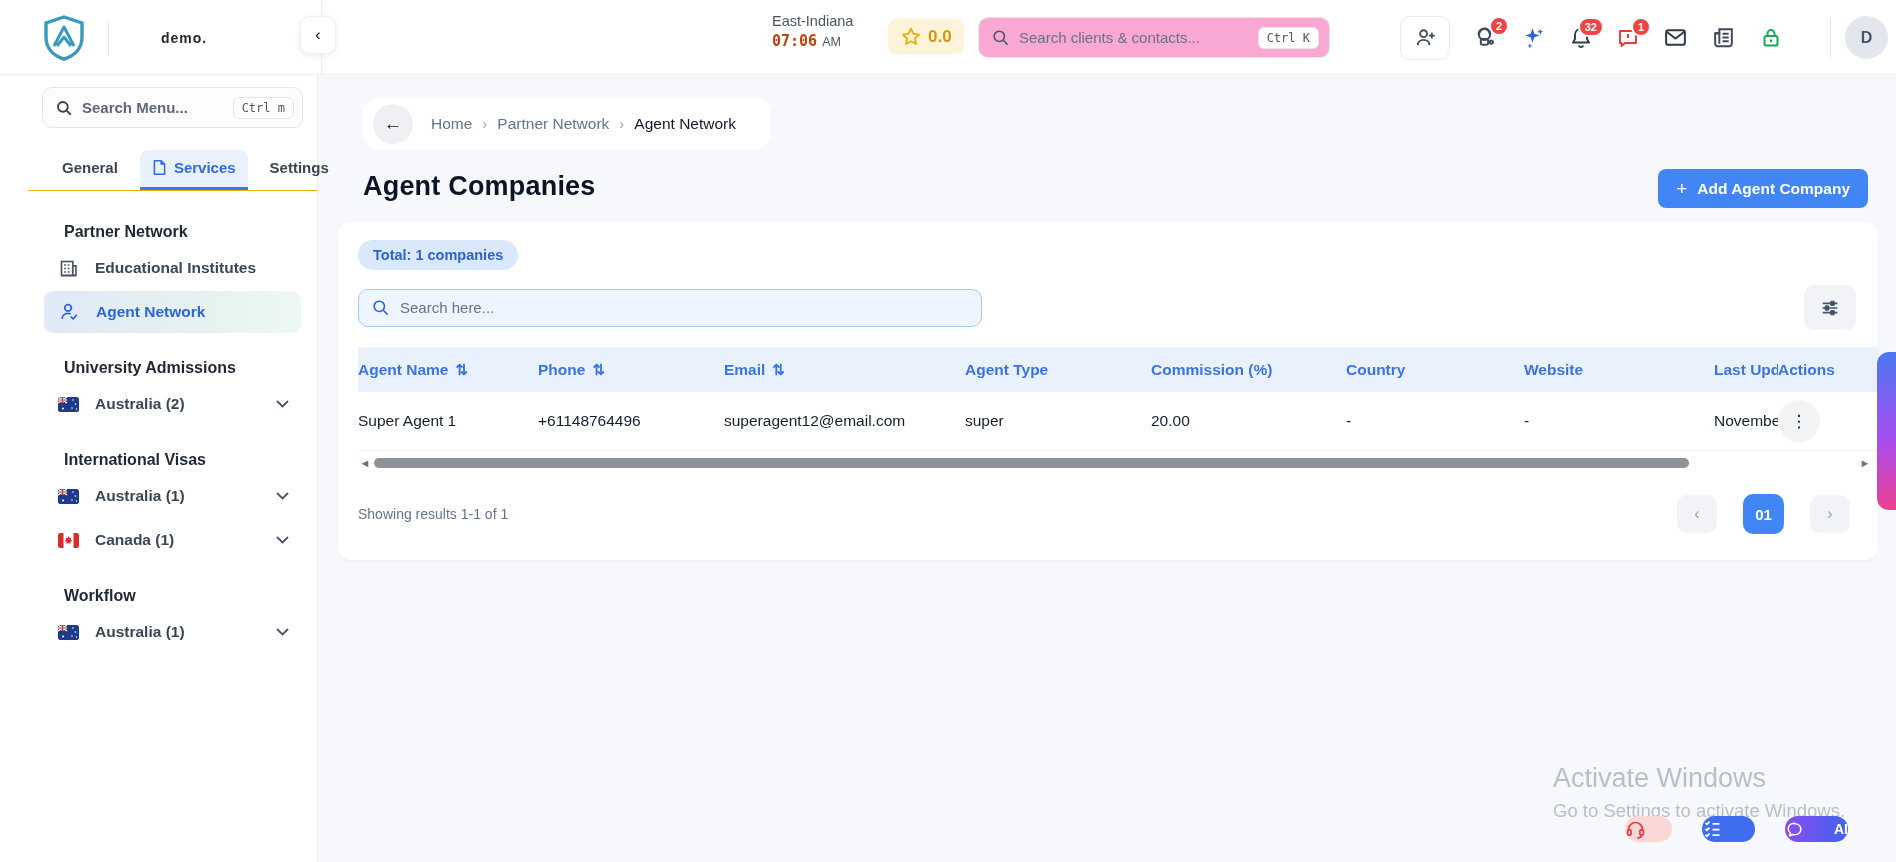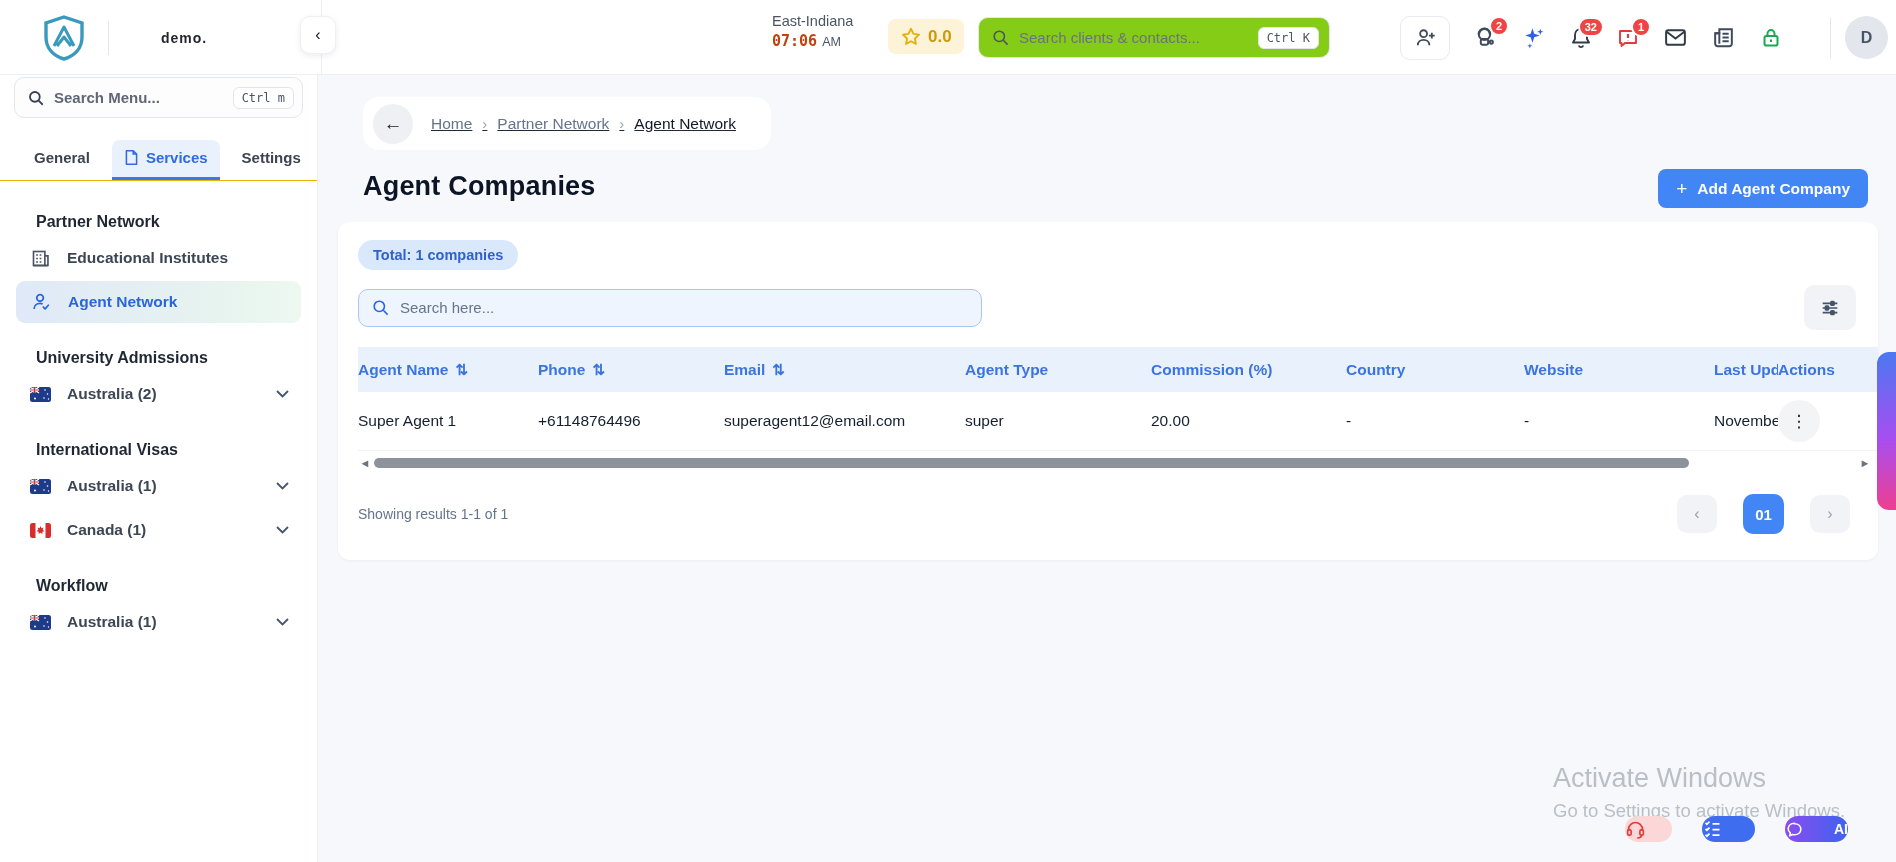--- a/index.html
+++ b/index.html
@@ -17,55 +17,55 @@
 
   .tz-block { position:absolute; left:772px; top:13px; width:120px; }
   .tz-name { font-size:14.5px; color:#4b5563; }
   .tz-time-row { margin-top:3px; display:flex; align-items:baseline; gap:5px; }
   .tz-time { font-size:15px; font-weight:700; color:#c2410c; }
   .tz-ampm { font-size:12.5px; color:#4b5563; }
 
   .star-badge { position:absolute; left:888px; top:19px; height:35px; padding:0 12px; background:#fcf3d8; border-radius:8px; display:flex; align-items:center; gap:6px; }
   .star-badge .val { font-size:17px; font-weight:700; color:#cf9a08; }
 
-  .global-search { position:absolute; left:978px; top:17px; width:352px; height:41px; background:#84cc16; border:1px solid #e6e8ec; border-radius:10px; display:flex; align-items:center; padding:0 10px 0 12px; gap:9px; }
+  .global-search { position:absolute; left:978px; top:17px; width:352px; height:41px; background:#f9a8d4; border:1px solid #e6e8ec; border-radius:10px; display:flex; align-items:center; padding:0 10px 0 12px; gap:9px; }
   .global-search input { flex:1; border:none; outline:none; background:transparent; font-size:15px; color:#374151; font-family:"Liberation Sans",sans-serif; }
   .global-search input::placeholder { color:#6b7280; }
   .kbd-badge { font-family:"DejaVu Sans Mono",monospace; font-size:12px; color:#4b5563; border:1px solid #e3e5e9; border-radius:6px; padding:3px 8px; background:#fff; white-space:nowrap; }
 
   .hdr-icons { position:absolute; left:1400px; top:0; height:75px; display:flex; align-items:center; gap:23px; }
   .icon-btn { position:relative; display:flex; align-items:center; justify-content:center; cursor:pointer; }
   .icon-btn.boxed { width:50px; height:44px; border:1px solid #e8eaee; border-radius:10px; background:#fff; }
   .nbadge { position:absolute; top:-9px; right:-11px; min-width:20px; height:20px; padding:0 5px; background:#ef4444; border:2px solid #fff; border-radius:11px; color:#fff; font-size:11px; font-weight:700; display:flex; align-items:center; justify-content:center; }
   .hdr-divider { position:absolute; left:1830px; top:18px; width:1px; height:40px; background:#e5e7eb; }
   .avatar { position:absolute; left:1845px; top:16px; width:43px; height:43px; border-radius:50%; background:#e3e6ec; color:#475569; font-weight:700; font-size:16px; display:flex; align-items:center; justify-content:center; cursor:pointer; }
 
   
-  .sidebar { position:absolute; top:61px; left:0; width:318px; bottom:0; background:#ffffff; border-right:1px solid #eceef1; z-index:20; }
+  .sidebar { position:absolute; top:71px; left:0; width:318px; bottom:0; background:#ffffff; border-right:1px solid #eceef1; z-index:20;padding-left:28px; }
   .menu-search { margin:16px 14px 0 14px; height:41px; border:1px solid #e3e6ea; border-radius:10px; background:#fdfdfe; display:flex; align-items:center; gap:9px; padding:0 8px 0 12px; }
   .menu-search input { flex:1; border:none; outline:none; background:transparent; font-size:15px; font-weight:700; color:#5f6775; font-family:"Liberation Sans",sans-serif; min-width:0; }
   .menu-search input::placeholder { color:#5f6775; font-weight:700; }
 
   .tabs { display:flex; align-items:stretch; margin-top:22px; border-bottom:1px solid #eab308; padding:0 22px; gap:10px; }
   .tab { padding:9px 12px 11px 12px; font-size:15px; font-weight:700; color:#3c4452; cursor:pointer; display:flex; align-items:center; gap:7px; border-bottom:3px solid transparent; }
   .tab.active { background:#e9f1fd; border-radius:8px 8px 0 0; color:#2f6be0; border-bottom:3px solid #3b77e8; }
 
   .nav { padding:6px 0 0 0; }
   .nav-section-title { margin:26px 0 6px 36px; font-size:16px; font-weight:700; color:#1f2733; }
   .nav-item { display:flex; align-items:center; gap:16px; height:42px; margin:2px 16px; padding:0 12px 0 14px; border-radius:9px; font-size:15.5px; font-weight:600; color:#3c4654; cursor:pointer; }
   .nav-item.active { background:linear-gradient(90deg,#dfe9f8 0%, #e7f3ef 70%, #ecf8f0 100%); color:#2b66d9; font-weight:700; }
   .nav-item .grow { flex:1; }
   .flag { width:21px; height:15px; border-radius:2.5px; overflow:hidden; display:inline-block; flex:none; }
 
   
   .main { position:absolute; left:318px; top:75px; right:0; bottom:0; background:#f7f8fb; }
 
   .crumb-card { position:absolute; left:45px; top:22px; width:408px; height:53px; background:#fff; border-radius:16px; display:flex; align-items:center; padding:0 18px 0 10px; gap:18px; }
   .back-circle { width:40px; height:40px; border-radius:50%; background:#eef0f3; display:flex; align-items:center; justify-content:center; font-size:19px; color:#111827; cursor:pointer; }
-  .crumbs { display:flex; align-items:center; gap:10px; font-size:15.5px; white-space:nowrap;text-decoration:underline; }
+  .crumbs { display:flex; align-items:center; gap:10px; font-size:15.5px; white-space:nowrap; }
   .crumb { color:#64748b; cursor:pointer; }
   .crumb.current { color:#111827; cursor:default; }
   .crumb-sep { color:#94a3b8; font-size:15px; }
 
   .page-title { position:absolute; left:45px; top:96px; font-size:27px; font-weight:700; color:#0b1526; letter-spacing:.2px; }
   .add-btn { position:absolute; right:28px; top:94px; height:39px; background:#4285f4; border:none; border-radius:8px; color:#fff; font-size:15.5px; font-weight:600; display:flex; align-items:center; gap:10px; padding:0 18px; cursor:pointer; font-family:"Liberation Sans",sans-serif; }
   .add-btn .plus { font-size:19px; font-weight:400; }
 
   .card { position:absolute; left:20px; right:18px; top:147px; height:338px; background:#fff; border-radius:12px; box-shadow:0 1px 3px rgba(25,35,60,.05); padding:18px 0 0 20px; }
   .total-badge { display:inline-block; background:#d9e8fb; color:#2f62cf; font-size:14.5px; font-weight:700; padding:7px 15px; border-radius:15px; }

